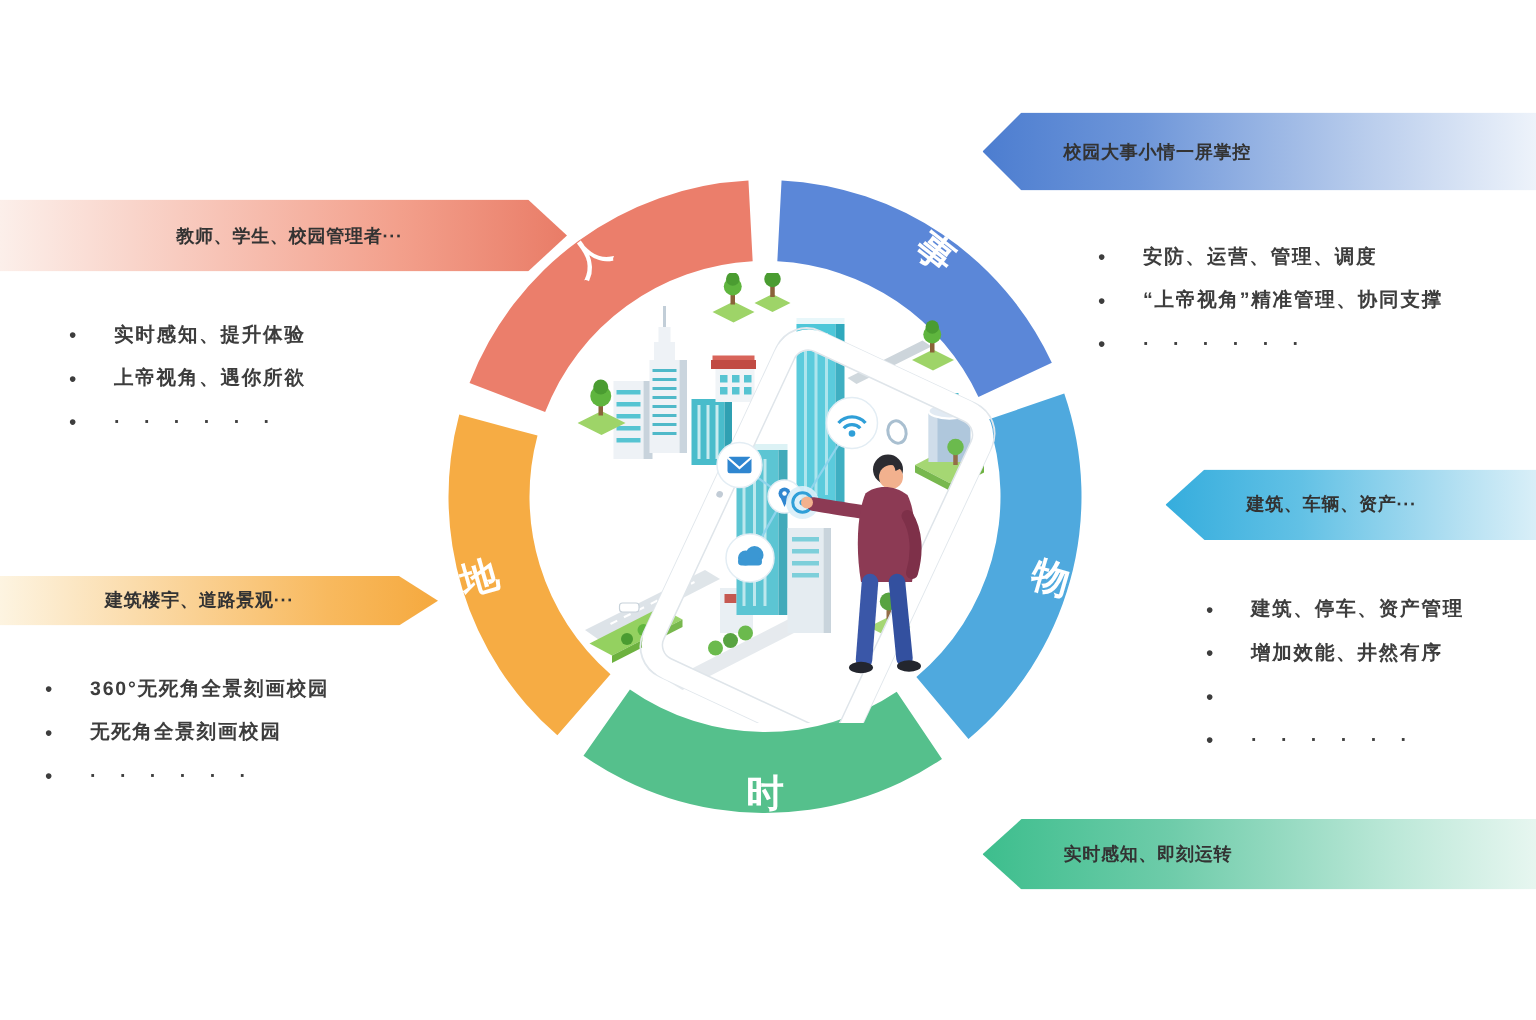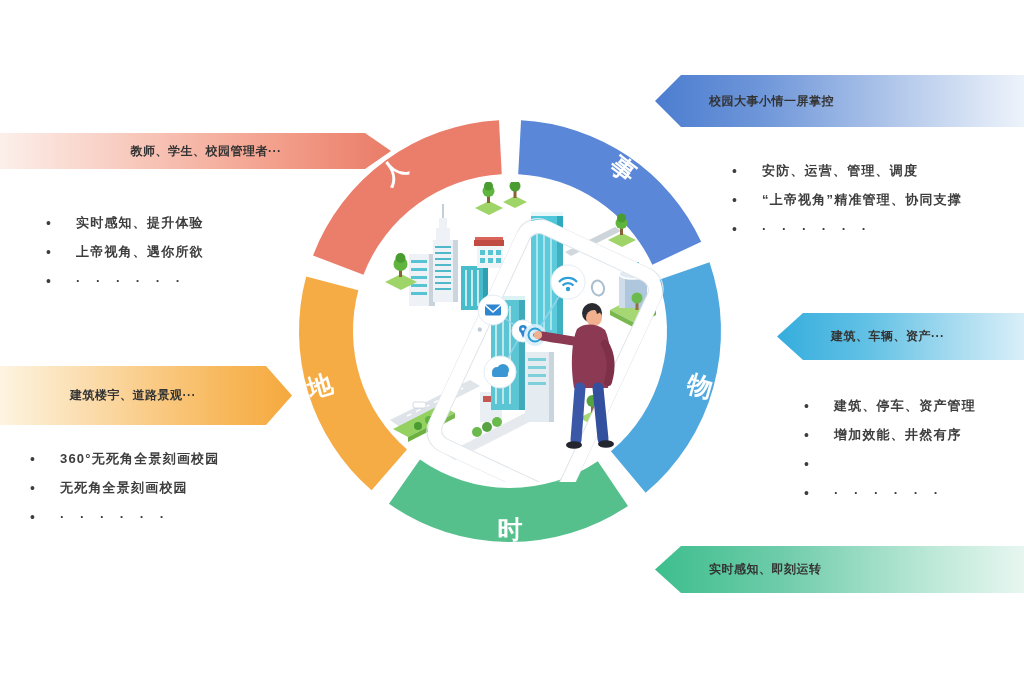--- a/index.html
+++ b/index.html
@@ -5,22 +5,22 @@
   html,body{margin:0;padding:0;background:#ffffff;}
   .stage{position:relative;width:1024px;height:680px;background:#ffffff;overflow:hidden;
          font-family:"Liberation Sans","DejaVu Sans",sans-serif;}
   .ring-svg{position:absolute;left:0;top:0;z-index:1;}
   .illu{position:absolute;left:385px;top:182px;width:280px;height:300px;z-index:2;}
   .banner{position:absolute;display:flex;align-items:center;z-index:3;}
   .banner-title{font-size:12px;font-weight:bold;color:#333;white-space:nowrap;letter-spacing:0.5px;}
   .banner-left{clip-path:polygon(0 0,calc(100% - 26px) 0,100% 50%,calc(100% - 26px) 100%,0 100%);
                justify-content:center;padding-right:26px;}
   .banner-right{clip-path:polygon(26px 0,100% 0,100% 100%,26px 100%,0 50%);padding-left:54px;}
-  .banner-people{left:0;top:133px;width:318px;height:36px;padding-left:47px;}
-  .banner-place{left:0;top:366px;width:266px;height:59px;}
+  .banner-people{left:0;top:133px;width:318px;height:48px;padding-left:34px;}
+  .banner-place{left:0;top:384px;width:266px;height:33px;}
   .banner-events{left:655px;top:75px;width:369px;height:52px;}
   .banner-assets{left:777px;top:313px;width:247px;height:47px;}
   .banner-time{left:655px;top:546px;width:369px;height:47px;}
   .list{position:absolute;z-index:3;}
   .list-people{left:46px;top:208px;}
   .list-events{left:732px;top:156px;}
   .list-place{left:30px;top:444px;}
   .list-assets{left:804px;top:391px;}
   .li{display:flex;align-items:center;height:29px;}
   .bullet{width:30px;font-size:14px;color:#3d3d3d;flex:0 0 30px;}

